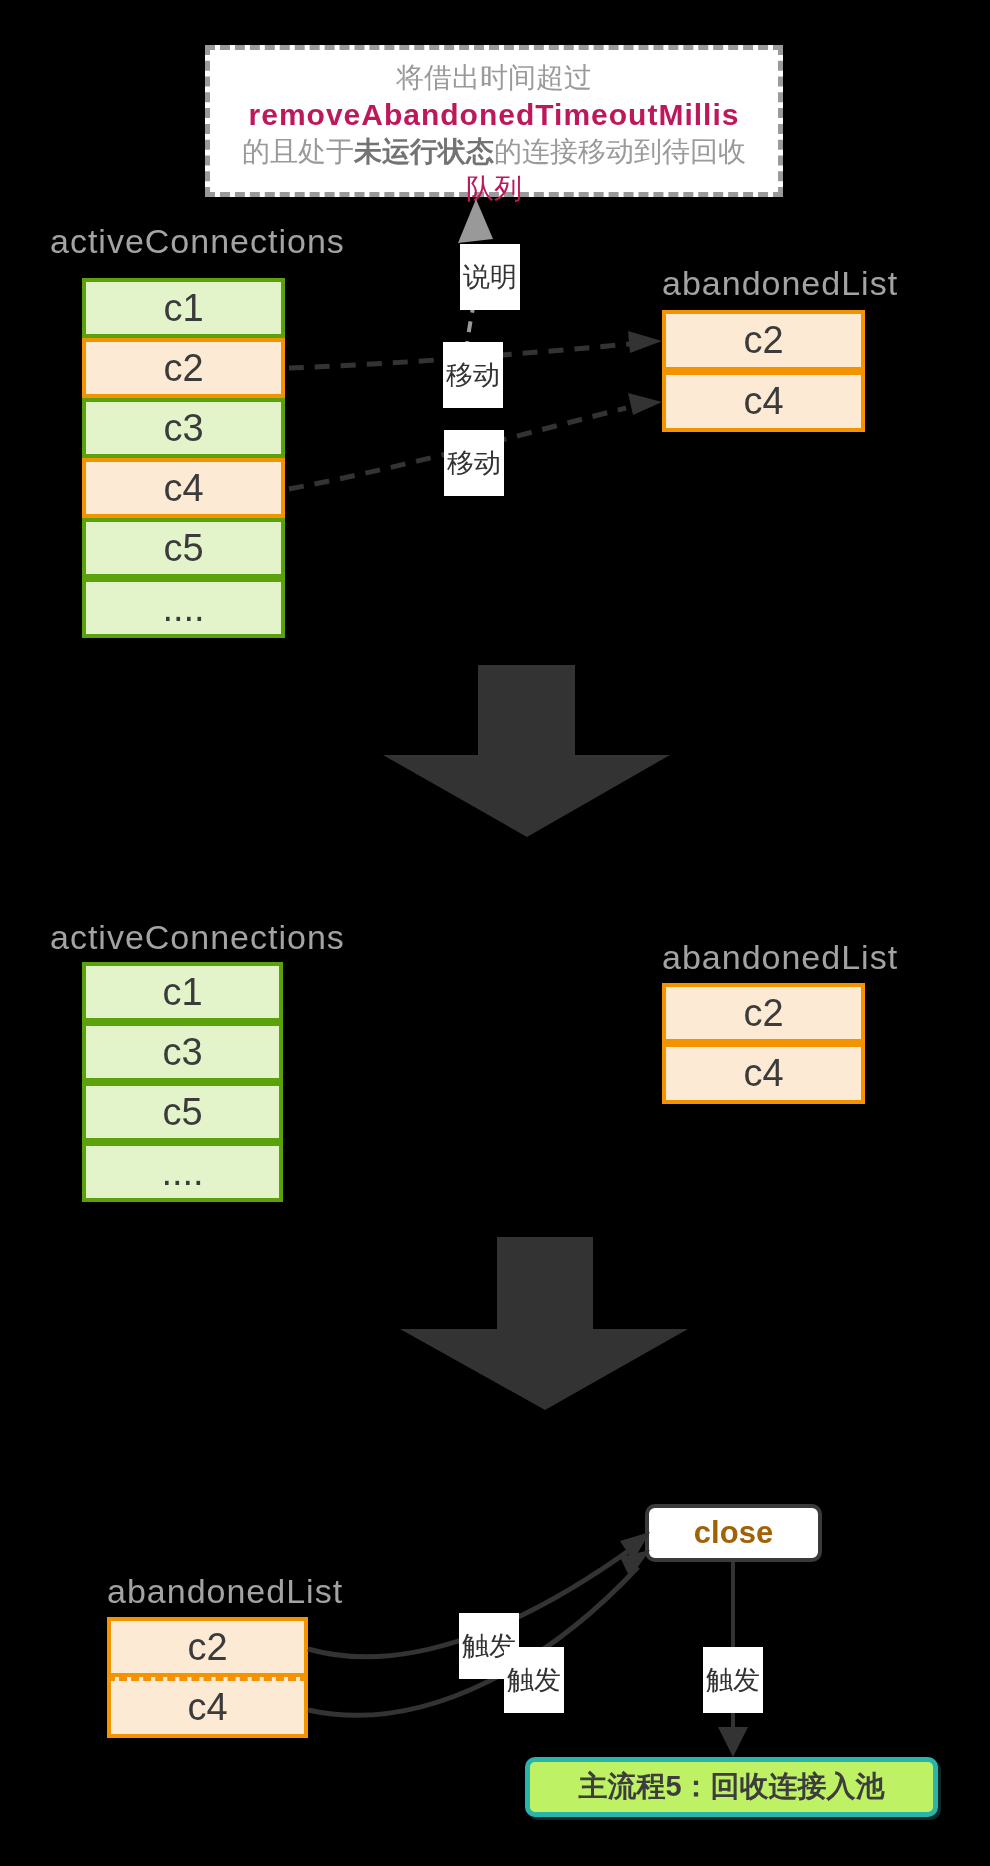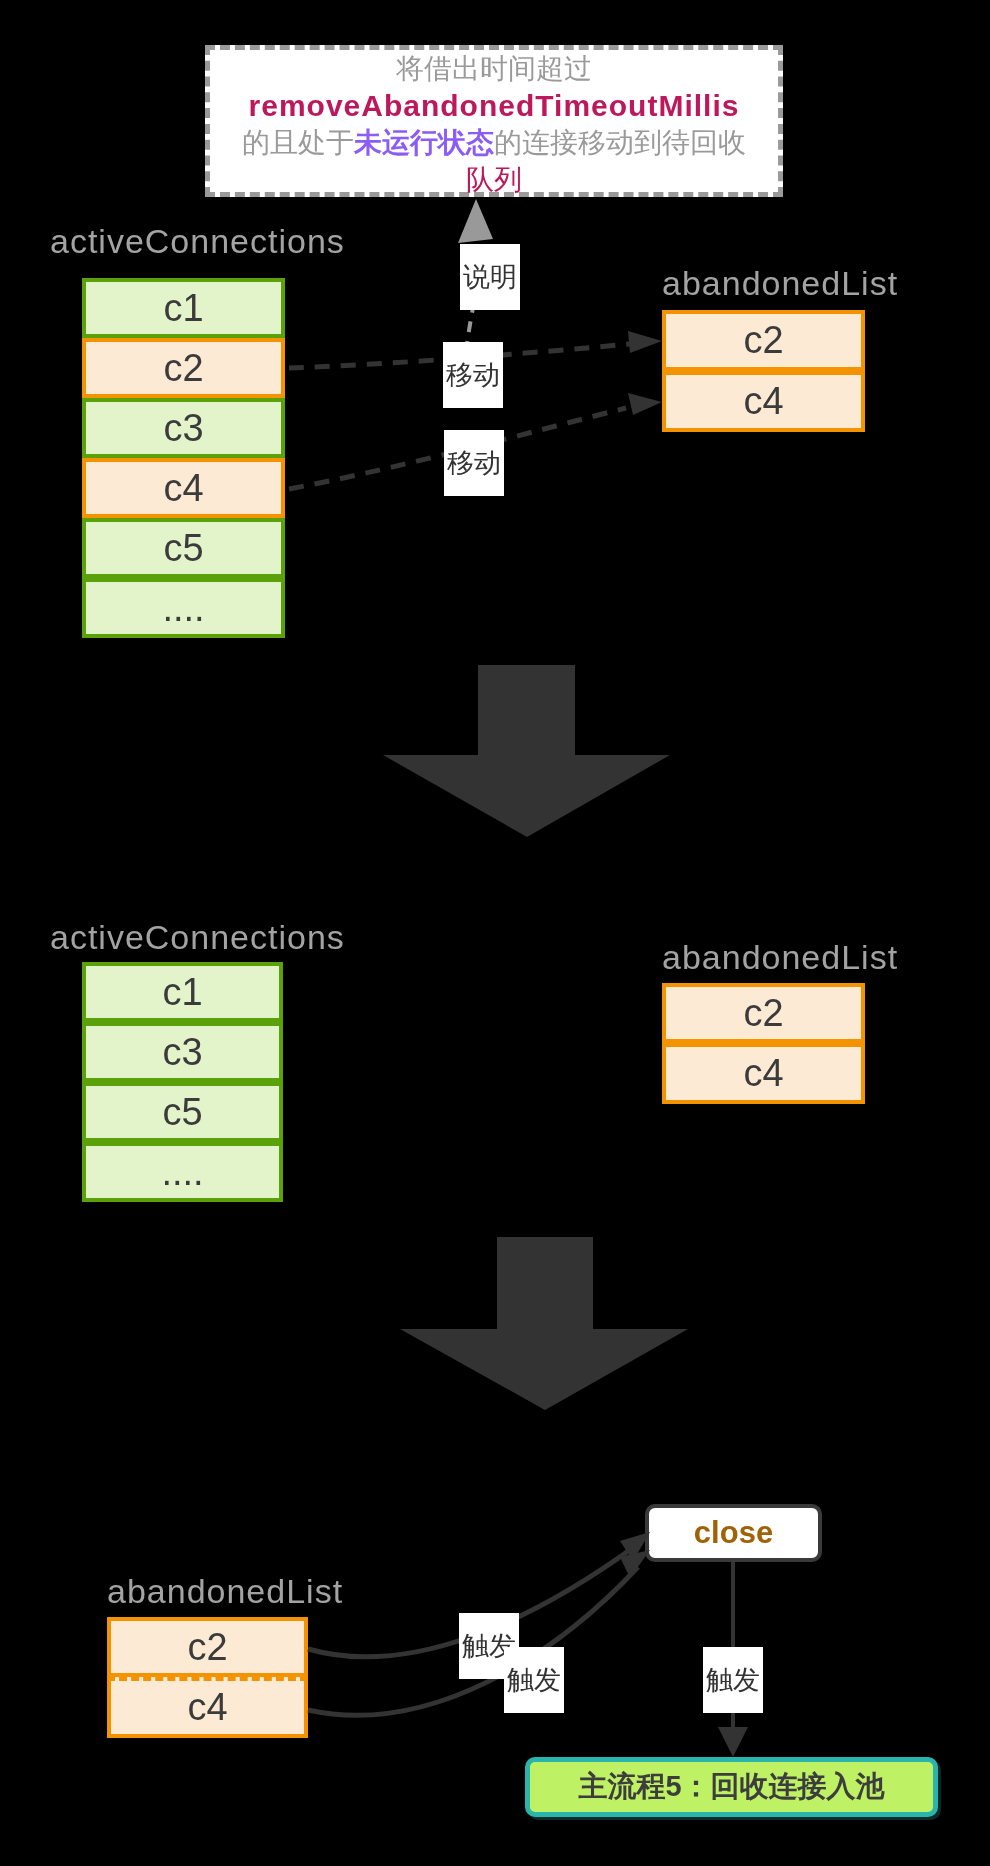--- a/index.html
+++ b/index.html
@@ -23,26 +23,26 @@
     font-size:38px; color:#3b3b3b;
   }
   .row.green  { background:#e3f4ca; border-color:#5ba10a; }
   .row.orange { background:#fdead5; border-color:#f39300; }
   .row.dashed-top { border-top-style:dashed; }
 
   
   .note-box {
     position:absolute; left:205px; top:45px; width:578px; height:152px;
     box-sizing:border-box; background:#ffffff; border:5px dashed #9a9a9a;
-    text-align:center; z-index:3; overflow:visible; 
+    text-align:center; z-index:3; overflow:visible; padding-top:9px;
   }
   .note-line1 { color:#9a9a9a; font-size:28px; line-height:37px; }
   .note-line2 { color:#be185d; font-size:30px; font-weight:bold; line-height:37px; letter-spacing:1px; }
   .note-line3 { color:#9a9a9a; font-size:28px; line-height:37px; white-space:nowrap; }
-  .note-line3 b { color:#8b5cf6; }
+  .note-line3 b { color:#737373; }
   .note-line4 { color:#be185d; font-size:28px; line-height:37px; position:relative; z-index:4; }
 
   
   .tag {
     position:absolute; background:#ffffff; color:#333333; font-size:27px;
     line-height:30px; padding:18px 3px; z-index:6; white-space:nowrap;
   }
 
   
   .close-box {

